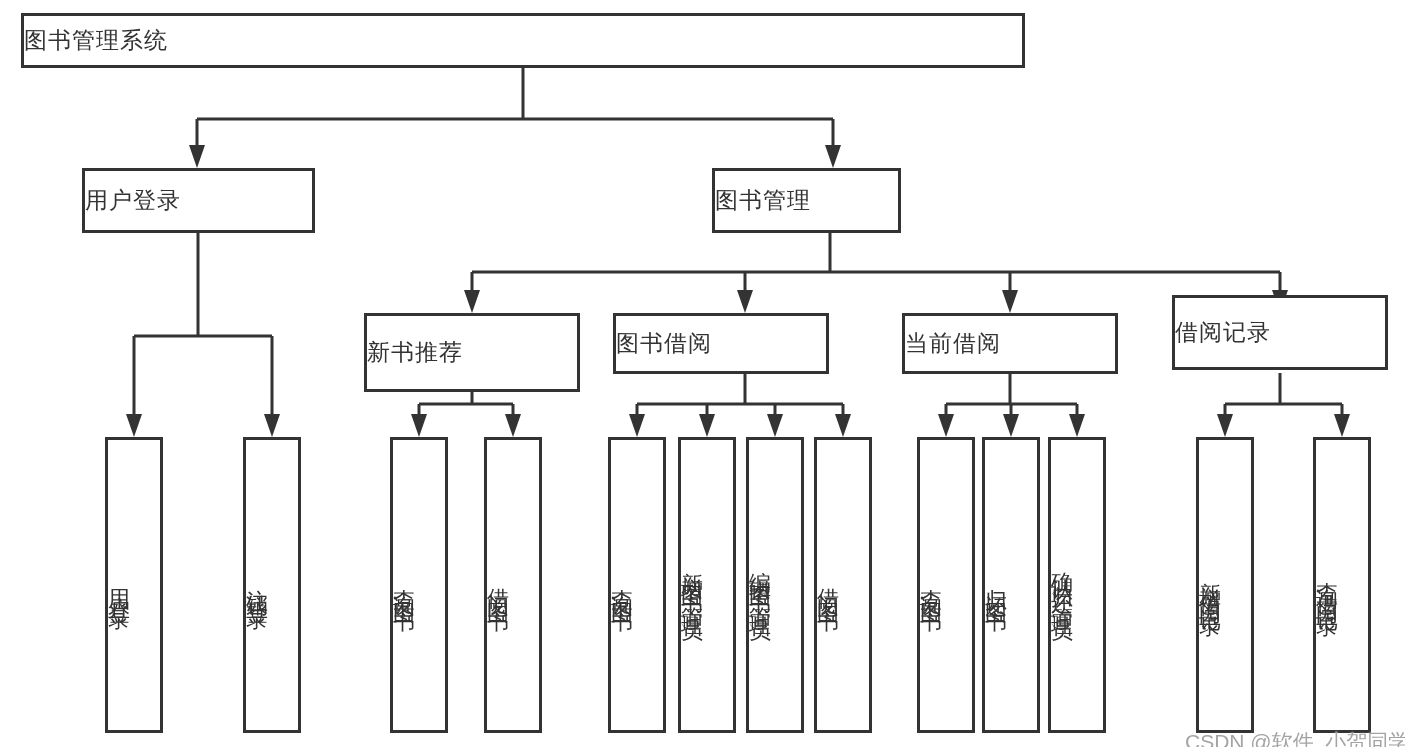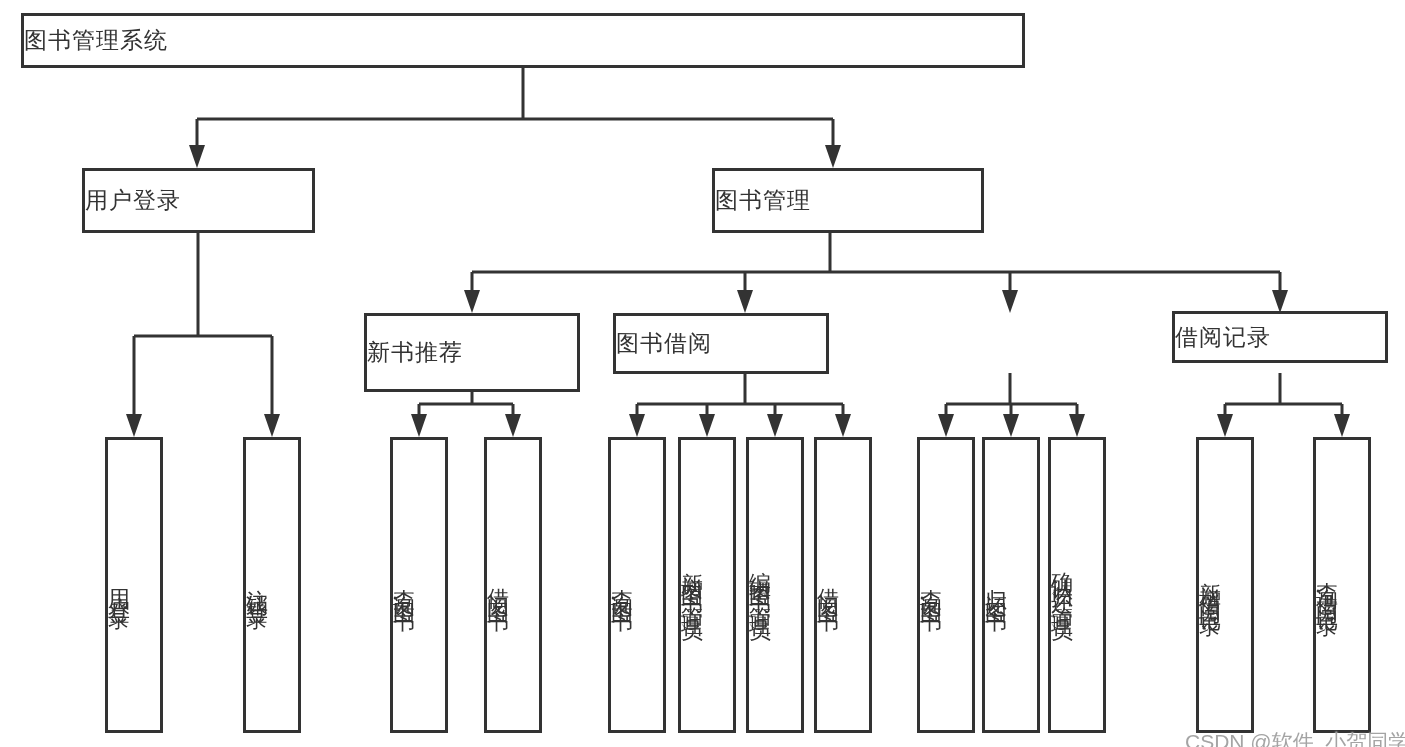--- a/index.html
+++ b/index.html
@@ -97,31 +97,34 @@
     </g>
   </svg>
 
   <div class="box" style="left:21px;top:13px;width:1004px;height:55px">
     <span>图书管理系统</span>
   </div>
 
   <div class="box" style="left:82px;top:168px;width:233px;height:65px">
     <span>用户登录</span>
   </div>
-  <div class="box" style="left:712px;top:168px;width:272px;height:65px">
+  <div class="box" style="left:712px;top:168px;width:189px;height:65px">
     <span>图书管理</span>
   </div>
 
   <div class="box" style="left:364px;top:313px;width:216px;height:79px">
     <span>新书推荐</span>
   </div>
   <div class="box" style="left:613px;top:313px;width:216px;height:61px">
     <span>图书借阅</span>
   </div>
-  <div class="box" style="left:1172px;top:311px;width:216px;height:52px">
+  <div class="box" style="left:902px;top:313px;width:216px;height:61px">
+    <span>当前借阅</span>
+  </div>
+  <div class="box" style="left:1172px;top:295px;width:216px;height:75px">
     <span>借阅记录</span>
   </div>
 
   <div class="vbox" style="left:105px;top:437px;width:58px;height:296px">
     <span>用户登录</span>
   </div>
   <div class="vbox" style="left:243px;top:437px;width:58px;height:296px">
     <span>注销登录</span>
   </div>
 

